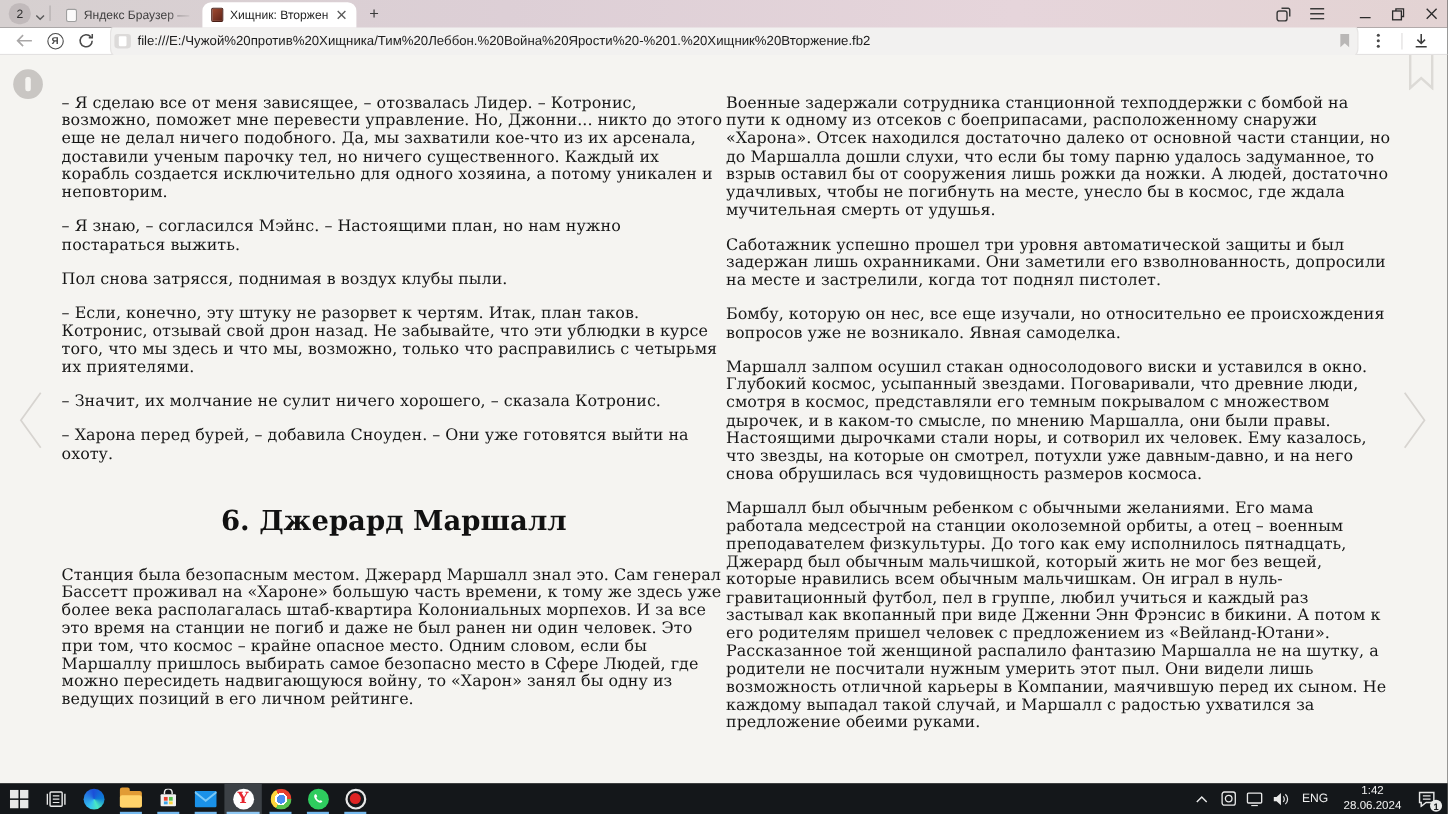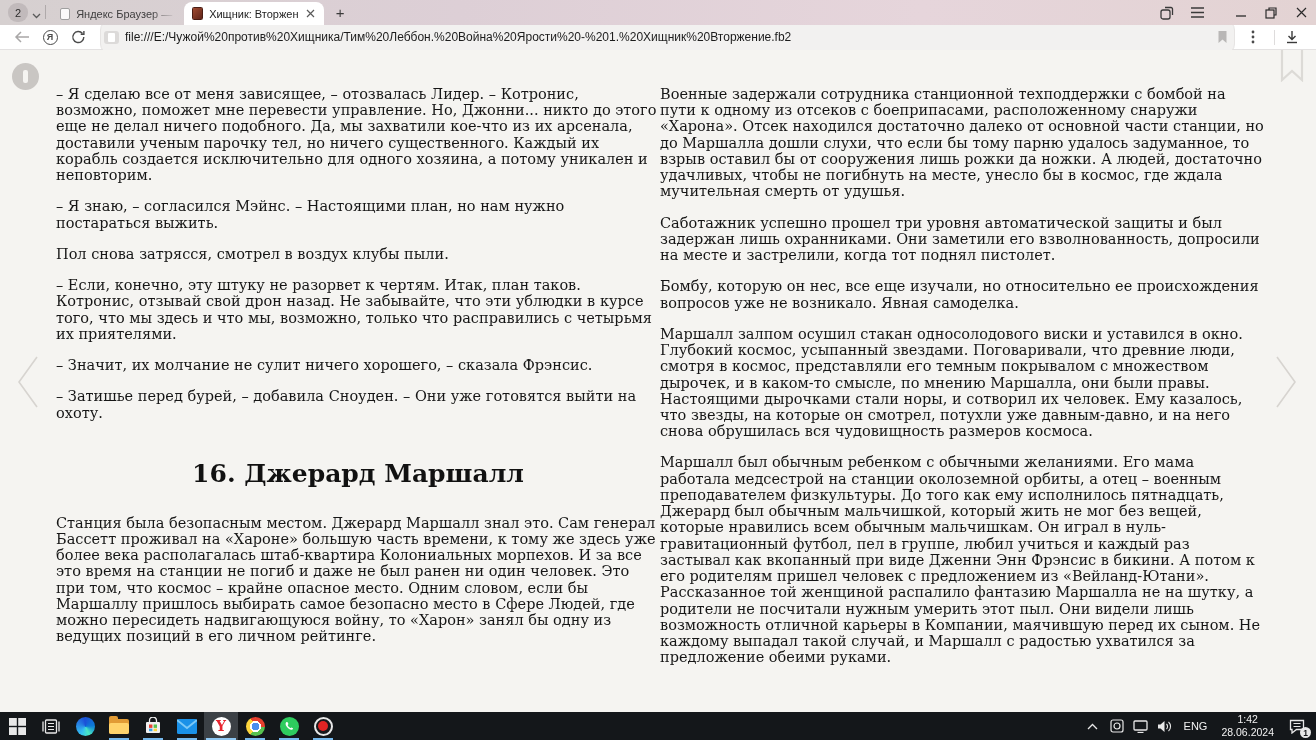--- a/index.html
+++ b/index.html
@@ -225,26 +225,26 @@
         </svg>
     </div>
 
     <div class="columns">
 
       <div class="col">
         <div>
 
         <p>– Я сделаю все от меня зависящее, – отозвалась Лидер. – Котронис, возможно, поможет мне перевести управление. Но, Джонни... никто до этого еще не делал ничего подобного. Да, мы захватили кое-что из их арсенала, доставили ученым парочку тел, но ничего существенного. Каждый их корабль создается исключительно для одного хозяина, а потому уникален и неповторим.</p>
             <p>– Я знаю, – согласился Мэйнс. – Настоящими план, но нам нужно постараться выжить.</p>
-            <p>Пол снова затрясся, смотрел в воздух клубы пыли.</p>
+            <p>Пол снова затрясся, поднимая в воздух клубы пыли.</p>
             <p>– Если, конечно, эту штуку не разорвет к чертям. Итак, план таков. Котронис, отзывай свой дрон назад. Не забывайте, что эти ублюдки в курсе того, что мы здесь и что мы, возможно, только что расправились с четырьмя их приятелями.</p>
-            <p>– Значит, их молчание не сулит ничего хорошего, – сказала Фрэнсис.</p>
-            <p>– Затишье перед бурей, – добавила Сноуден. – Они уже готовятся выйти на охоту.</p>
+            <p>– Значит, их молчание не сулит ничего хорошего, – сказала Котронис.</p>
+            <p>– Харона перед бурей, – добавила Сноуден. – Они уже готовятся выйти на охоту.</p>
           </div>
-        <h1>16. Джерард Маршалл</h1>
+        <h1>6. Джерард Маршалл</h1>
         <div>
 
         <p>Станция была безопасным местом. Джерард Маршалл знал это. Сам генерал Бассетт проживал на «Хароне» большую часть времени, к тому же здесь уже более века располагалась штаб-квартира Колониальных морпехов. И за все это время на станции не погиб и даже не был ранен ни один человек. Это при том, что космос – крайне опасное место. Одним словом, если бы Маршаллу пришлось выбирать самое безопасно место в Сфере Людей, где можно пересидеть надвигающуюся войну, то «Харон» занял бы одну из ведущих позиций в его личном рейтинге.</p>
           </div>
       </div>
 
       <div class="col">
         <div>
 
             <p>Военные задержали сотрудника станционной техподдержки с бомбой на пути к одному из отсеков с боеприпасами, расположенному снаружи «Харона». Отсек находился достаточно далеко от основной части станции, но до Маршалла дошли слухи, что если бы тому парню удалось задуманное, то взрыв оставил бы от сооружения лишь рожки да ножки. А людей, достаточно удачливых, чтобы не погибнуть на месте, унесло бы в космос, где ждала мучительная смерть от удушья.</p>

